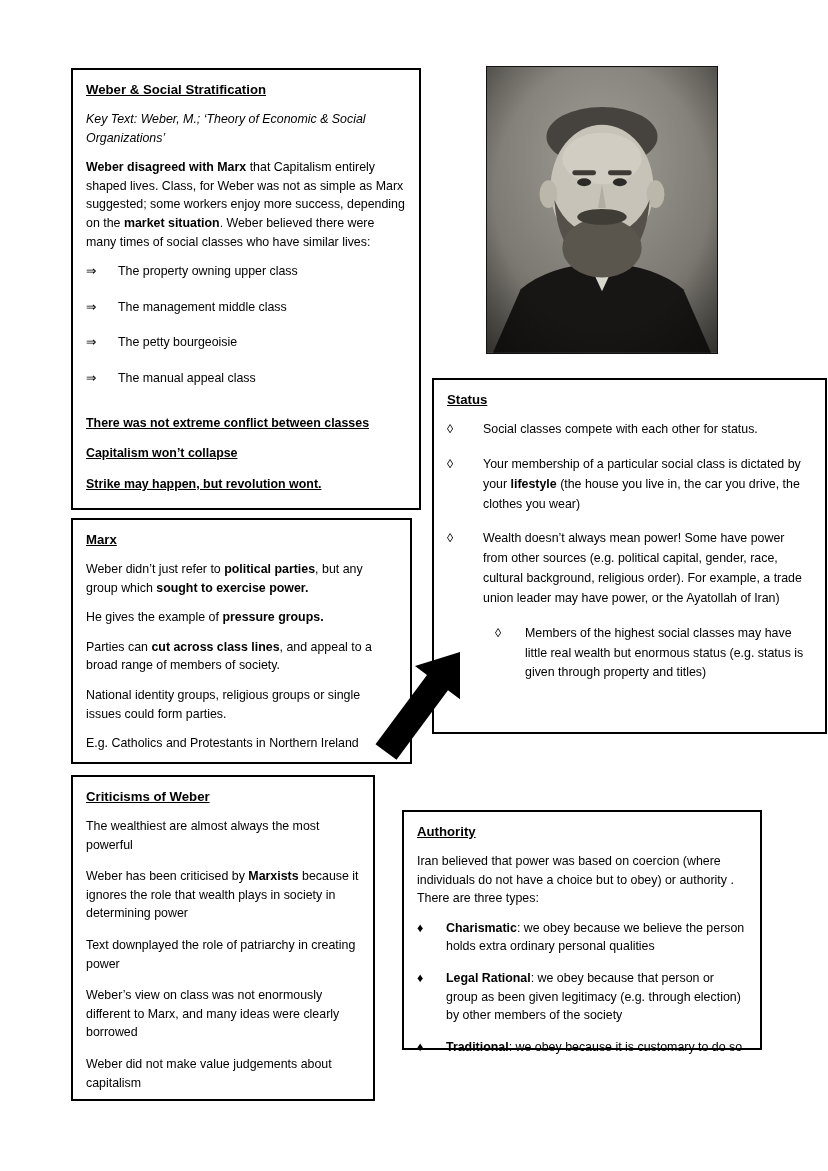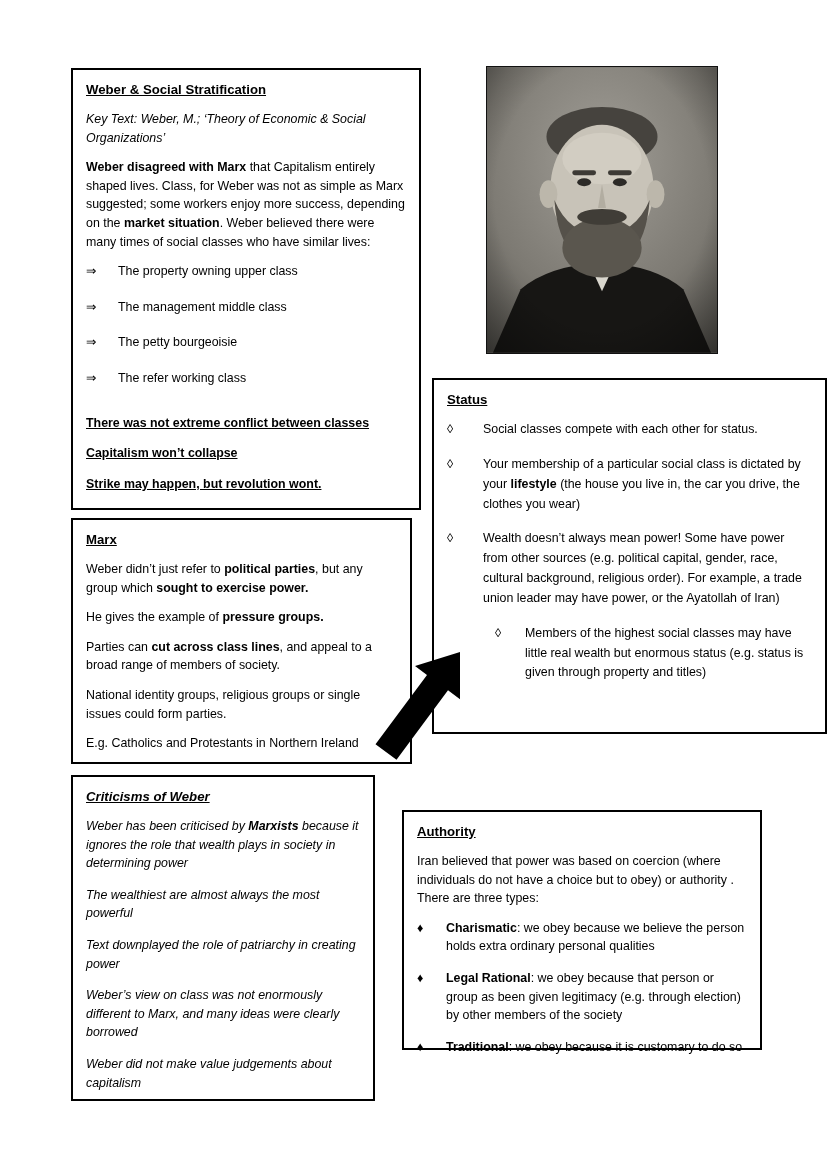--- a/index.html
+++ b/index.html
@@ -70,21 +70,21 @@
     <div class="bullet-row">
       <span class="marker">⇒</span>
       <span class="btext">The management middle class</span>
     </div>
     <div class="bullet-row">
       <span class="marker">⇒</span>
       <span class="btext">The petty bourgeoisie</span>
     </div>
     <div class="bullet-row">
       <span class="marker">⇒</span>
-      <span class="btext">The refer working class</span>
+      <span class="btext">The manual appeal class</span>
     </div>
 
     <div class="conclusions">
       <p class="para bold-line">There was not extreme conflict between classes</p>
       <p class="para bold-line">Capitalism won’t collapse</p>
       <p class="para bold-line">Strike may happen, but revolution wont.</p>
     </div>
   </div>
 
   <figure class="photo" style="margin:0;">
@@ -162,24 +162,24 @@
     <p class="para"><span>National identity groups, religious groups or single issues could form parties.</span></p>
     <p class="para"><span>E.g. Catholics and Protestants in Northern Ireland</span></p>
   </div>
 
   <div class="arrow">
     <svg viewBox="0 0 110 130">
       <polygon points="7.5,114.3 59,44.9 47,36 92,22 92,69.2 80,60.3 28.5,129.7" fill="#000"></polygon>
     </svg>
   </div>
 
-  <div class="box criticisms" style="left:71px;top:775px;width:304px;height:326px;font-style:italic;">
+  <div class="box criticisms" style="left:71px;top:775px;width:304px;height:326px;">
     <div class="title">Criticisms of Weber</div>
+    <p class="para"><span>The wealthiest are almost always the most powerful</span></p>
     <p class="para"><span>Weber has been criticised by </span><span class="b">Marxists</span><span> because it ignores the role that wealth plays in society in determining power</span></p>
-    <p class="para"><span>The wealthiest are almost always the most powerful</span></p>
     <p class="para"><span>Text downplayed the role of patriarchy in creating power</span></p>
     <p class="para"><span>Weber’s view on class was not enormously different to Marx, and many ideas were clearly borrowed</span></p>
     <p class="para"><span>Weber did not make value judgements about capitalism</span></p>
   </div>
 
   <div class="box authority" style="left:402px;top:810px;width:360px;height:240px;">
     <div class="title">Authority</div>
     <p class="para">Iran believed that power was based on coercion (where individuals do not have a choice but to obey) or authority . There are three types:</p>
 
     <div class="bullet-row">

